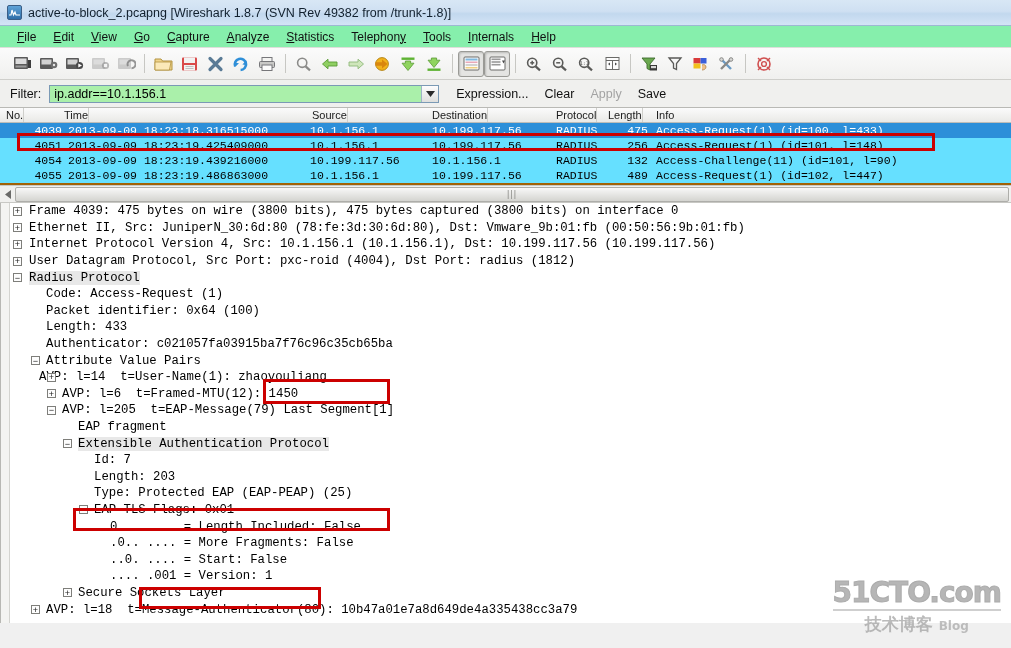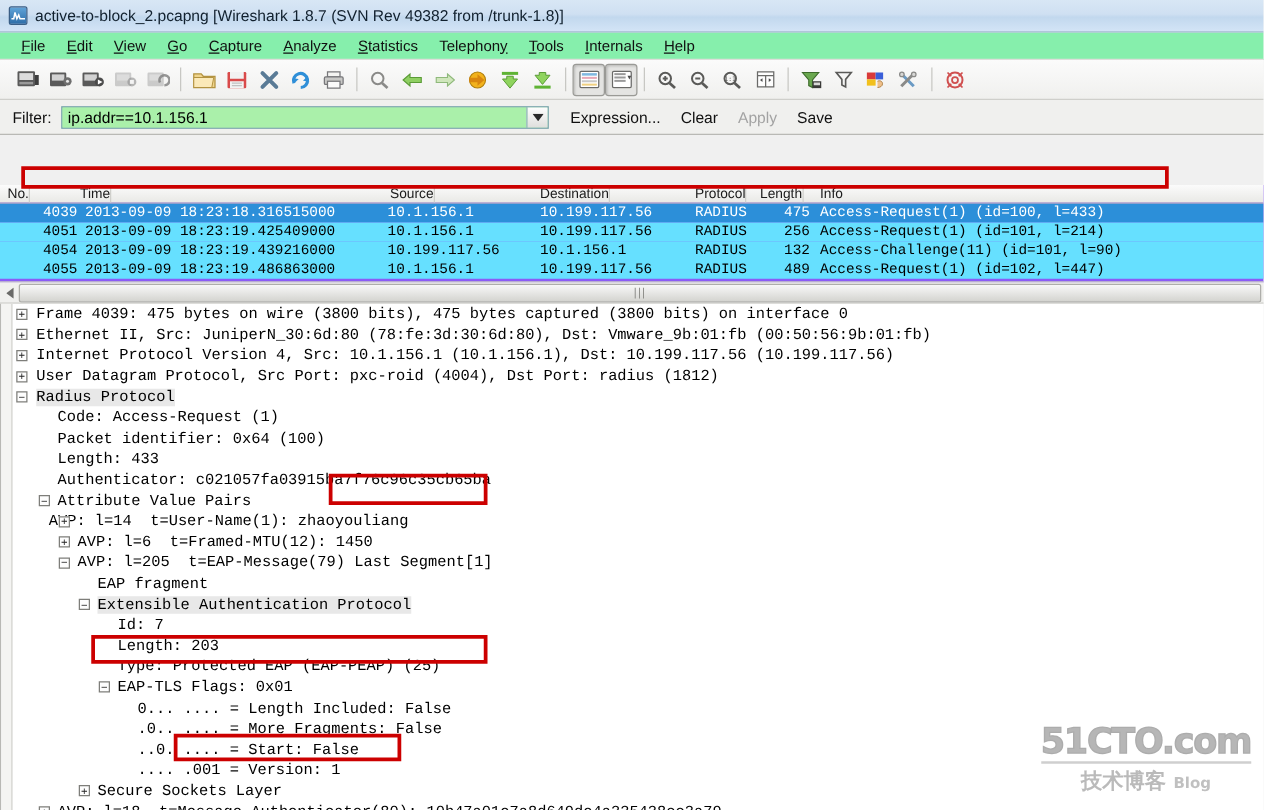--- a/index.html
+++ b/index.html
@@ -139,25 +139,24 @@
     color: #111;
     padding: 2px 8px;
     cursor: default;
     white-space: nowrap;
   }
   .filter-action.disabled { color: #a3a3a3; }
 
   
   .packet-list {
     position: relative;
-    background: #8b5cf6;
+    background: #a16207;
     height: 78px;
     overflow: hidden;
     border-bottom: 1px solid #c8c8c4;
-    margin-top: 40px;
   }
   .plist-header {
     height: 15px;
     background: linear-gradient(to bottom, #fbfbfb, #e9e9e6);
     border-bottom: 1px solid #bdbdb9;
     position: relative;
     font-size: 11px;
     color: #1a1a1a;
   }
   .plist-header .col {
@@ -593,21 +592,21 @@
       <span class="cell c-len">475</span>
       <span class="cell c-info">Access-Request(1)  (id=100, l=433)</span>
     </div>
     <div class="prow radius">
       <span class="cell c-no">4051</span>
       <span class="cell c-time">2013-09-09 18:23:19.425409000</span>
       <span class="cell c-src">10.1.156.1</span>
       <span class="cell c-dst">10.199.117.56</span>
       <span class="cell c-proto">RADIUS</span>
       <span class="cell c-len">256</span>
-      <span class="cell c-info">Access-Request(1)  (id=101, l=214)</span>
+      <span class="cell c-info">Access-Request(1)  (id=101, l=148)</span>
     </div>
     <div class="prow radius">
       <span class="cell c-no">4054</span>
       <span class="cell c-time">2013-09-09 18:23:19.439216000</span>
       <span class="cell c-src">10.199.117.56</span>
       <span class="cell c-dst">10.1.156.1</span>
       <span class="cell c-proto">RADIUS</span>
       <span class="cell c-len">132</span>
       <span class="cell c-info">Access-Challenge(11)  (id=101, l=90)</span>
     </div>

